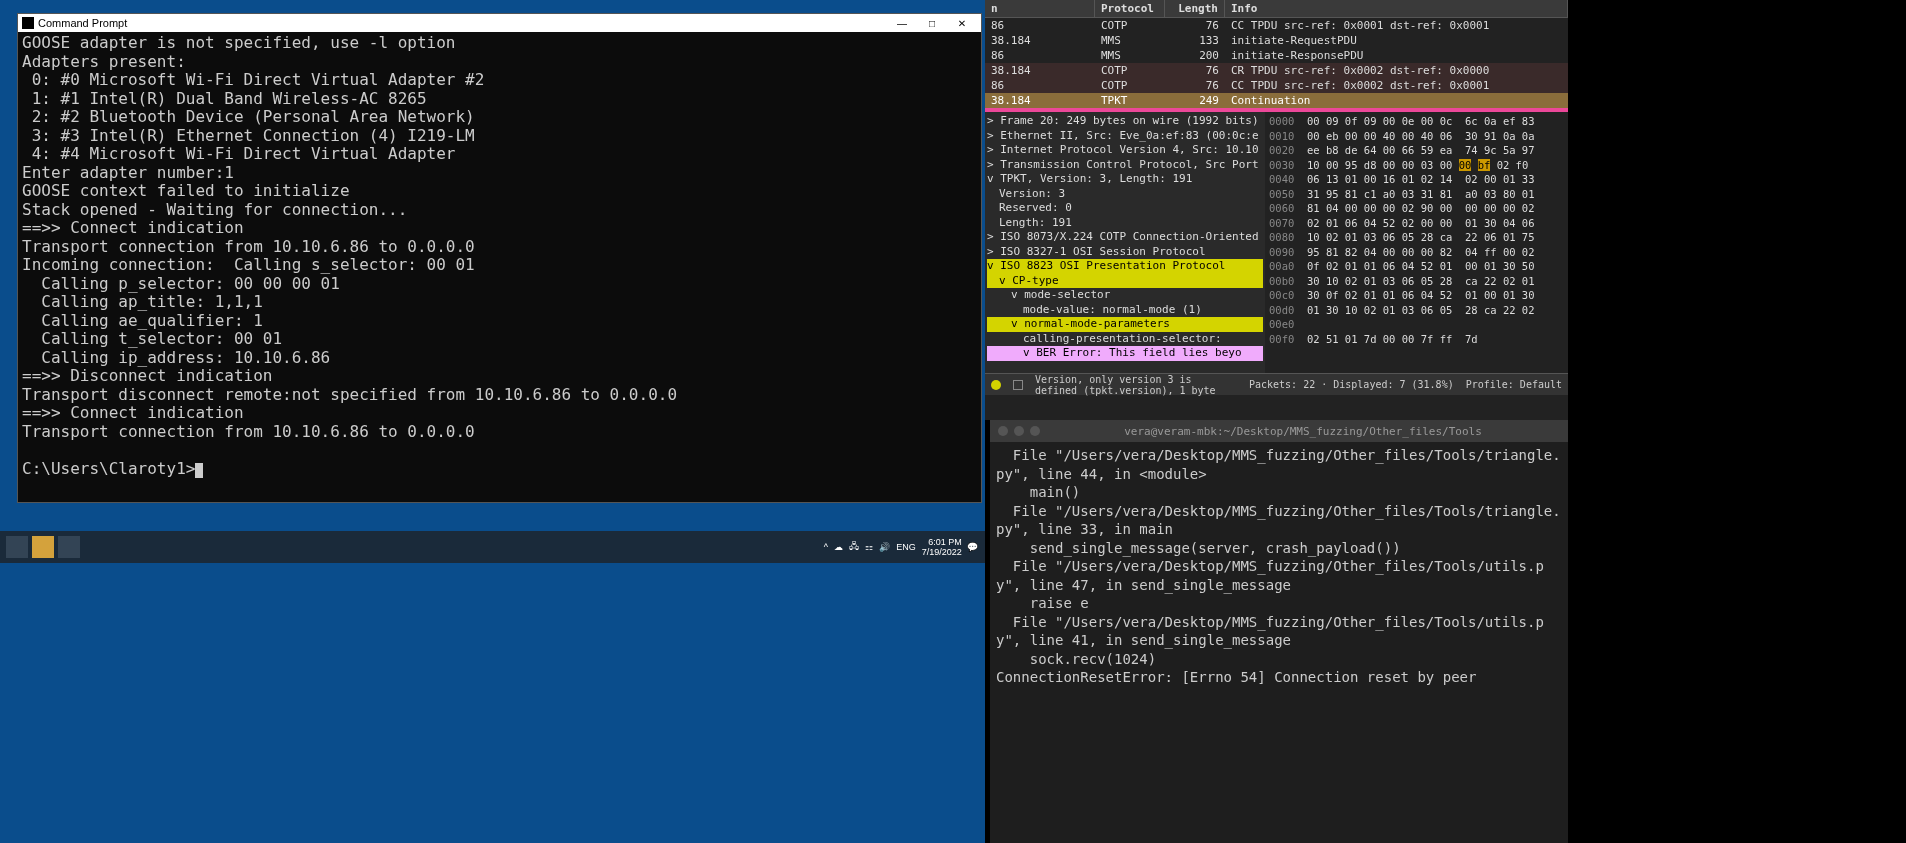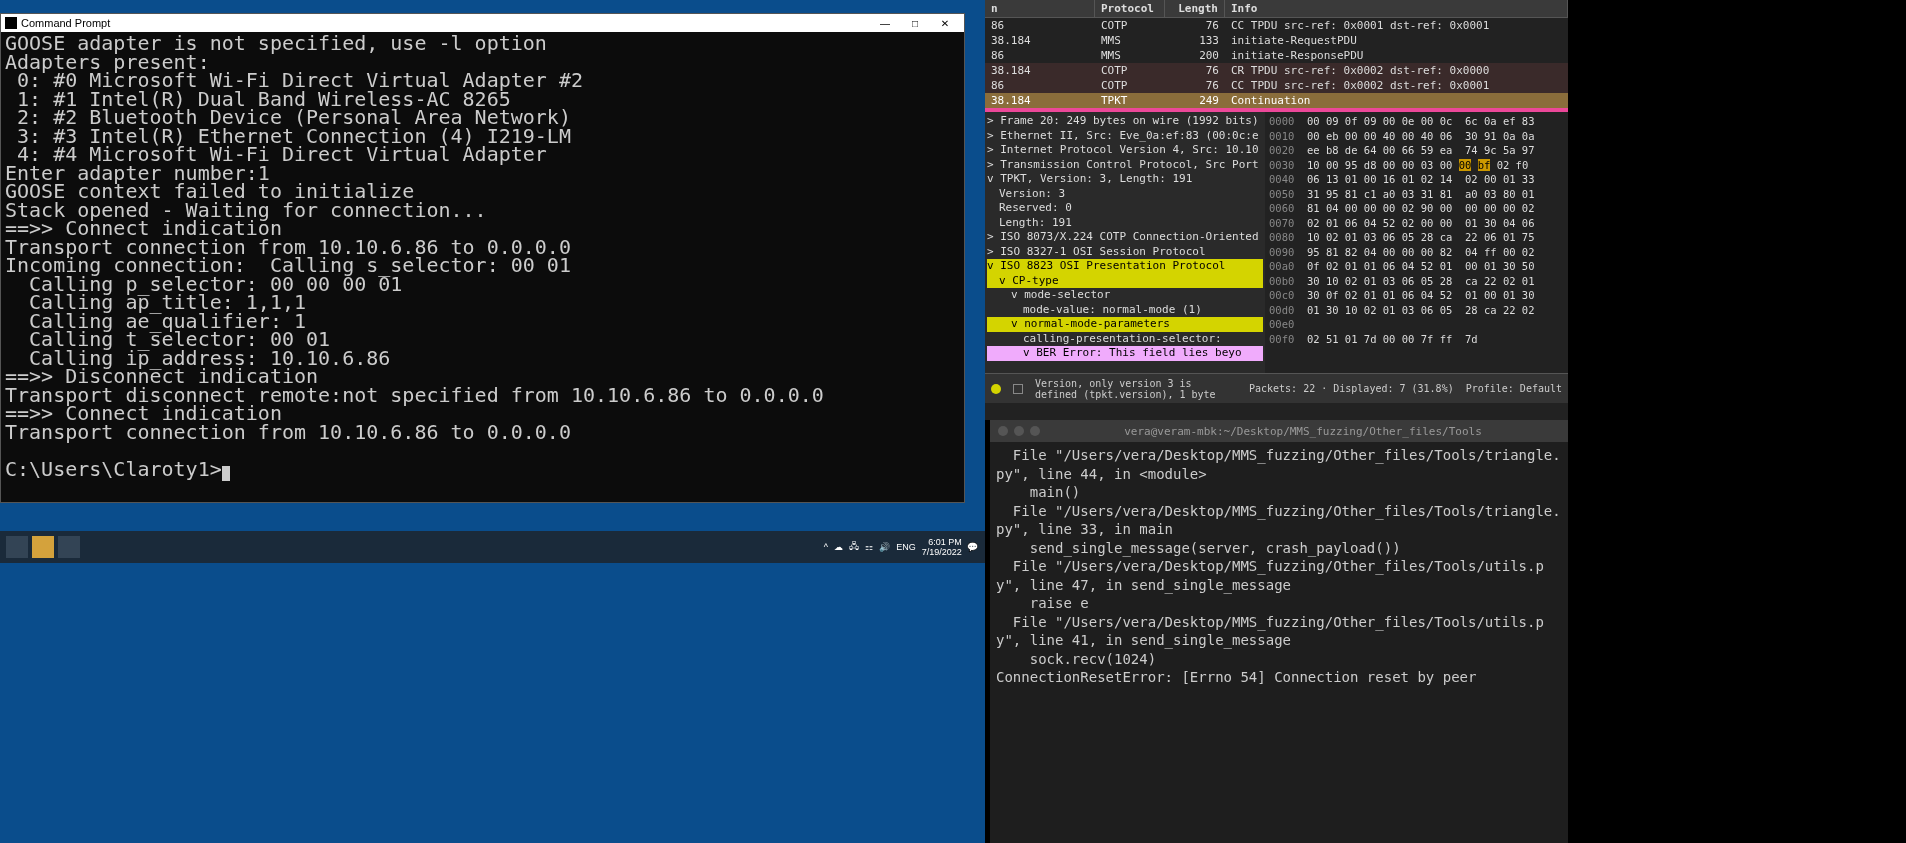--- a/index.html
+++ b/index.html
@@ -1,26 +1,26 @@
 <!DOCTYPE html>
 <html><head>
 <meta charset="utf-8">
 <style>
 * { margin:0; padding:0; box-sizing:border-box; }
 body { background:#000; font-family:Consolas,monospace; width:1906px; height:843px; overflow:hidden; position:relative; }
 
 
 .desktop { position:absolute; left:0; top:0; width:985px; height:843px; background:linear-gradient(#0a4d8c,#0a4d8c); }
-.cmd-window { position:absolute; left:0; top:13px; width:965px; height:490px; background:#0c0c0c; border:1px solid #555; }
+.cmd-window { position:absolute; left:17px; top:13px; width:965px; height:490px; background:#0c0c0c; border:1px solid #555; }
 .cmd-titlebar { height:18px; background:#fff; color:#000; font-size:11px; font-family:"Segoe UI",sans-serif; display:flex; align-items:center; padding:0 4px; }
 .cmd-title-icon { width:12px; height:12px; background:#000; margin-right:4px; }
 .cmd-title { flex:1; }
 .cmd-controls { display:flex; gap:0; }
 .cmd-btn { width:30px; text-align:center; font-size:10px; cursor:pointer; }
-.cmd-body { padding:2px 4px; color:#ccc; font-size:20px; line-height:18.5px; font-family:Consolas,monospace; white-space:pre; overflow:hidden; height:calc(100% - 18px); background:#0c0c0c; }
+.cmd-body { padding:2px 4px; color:#ccc; font-size:16px; line-height:18.5px; font-family:Consolas,monospace; white-space:pre; overflow:hidden; height:calc(100% - 18px); background:#0c0c0c; }
 
 .taskbar { position:absolute; bottom:280px; left:0; width:985px; height:32px; background:#1a2a3a; display:flex; align-items:center; padding:0 6px; font-size:10px; color:#fff; font-family:"Segoe UI",sans-serif; }
 .tb-icon { width:22px; height:22px; margin-right:4px; background:#345; display:inline-block; }
 .tb-spacer { flex:1; }
 .tb-tray { display:flex; gap:6px; align-items:center; font-size:9px; }
 
 
 .ws { position:absolute; left:985px; top:0; width:583px; height:420px; background:#222; color:#ddd; font-size:11px; font-family:"Segoe UI",Consolas,monospace; }
 .ws-header { display:flex; background:#3a3a3a; border-bottom:1px solid #555; }
 .ws-col { padding:2px 6px; border-right:1px solid #555; font-weight:bold; }
@@ -34,21 +34,21 @@
 .ws-mid { display:flex; height:265px; border-top:4px solid #ec4899; }
 .ws-tree { width:280px; overflow:hidden; background:#2a2a2a; font-size:11px; line-height:14.5px; padding:2px; }
 .ws-tree .node { white-space:nowrap; }
 .ws-tree .hl { background:#d4d400; color:#000; }
 .ws-tree .hl2 { background:#f0abfc; color:#000; }
 .ws-tree .i1 { padding-left:12px; } .ws-tree .i2 { padding-left:24px; } .ws-tree .i3 { padding-left:36px; }
 .ws-hex { flex:1; background:#222; font-size:10.5px; line-height:14.5px; padding:2px 4px; font-family:Consolas,monospace; white-space:pre; overflow:hidden; }
 .ws-hex .off { color:#888; }
 .ws-hex .sel { background:#cc9900; color:#000; }
 
-.ws-status { height:30px; background:#333; display:flex; align-items:center; font-size:10px; padding:0 6px; color:#ccc; border-top:1px solid #555; gap:12px; }
+.ws-status { height:22px; background:#333; display:flex; align-items:center; font-size:10px; padding:0 6px; color:#ccc; border-top:1px solid #555; gap:12px; }
 .ws-dot { width:10px; height:10px; border-radius:50%; background:#d4d400; }
 .ws-chk { width:10px; height:10px; border:1px solid #888; }
 
 
 .term { position:absolute; left:990px; top:420px; width:578px; height:534px; background:#1e1e1e; color:#ccc; font-family:Menlo,Consolas,monospace; font-size:14px; }
 .term-title { height:22px; background:#3a3a3a; display:flex; align-items:center; padding:0 8px; font-size:11px; color:#999; gap:6px; }
 .tdot { width:10px; height:10px; border-radius:50%; background:#555; }
 .term-body { padding:4px 6px; line-height:18.5px; white-space:pre-wrap; word-break:break-all; }
 
 .cursor { display:inline-block; width:8px; height:15px; background:#ccc; vertical-align:text-bottom; }

